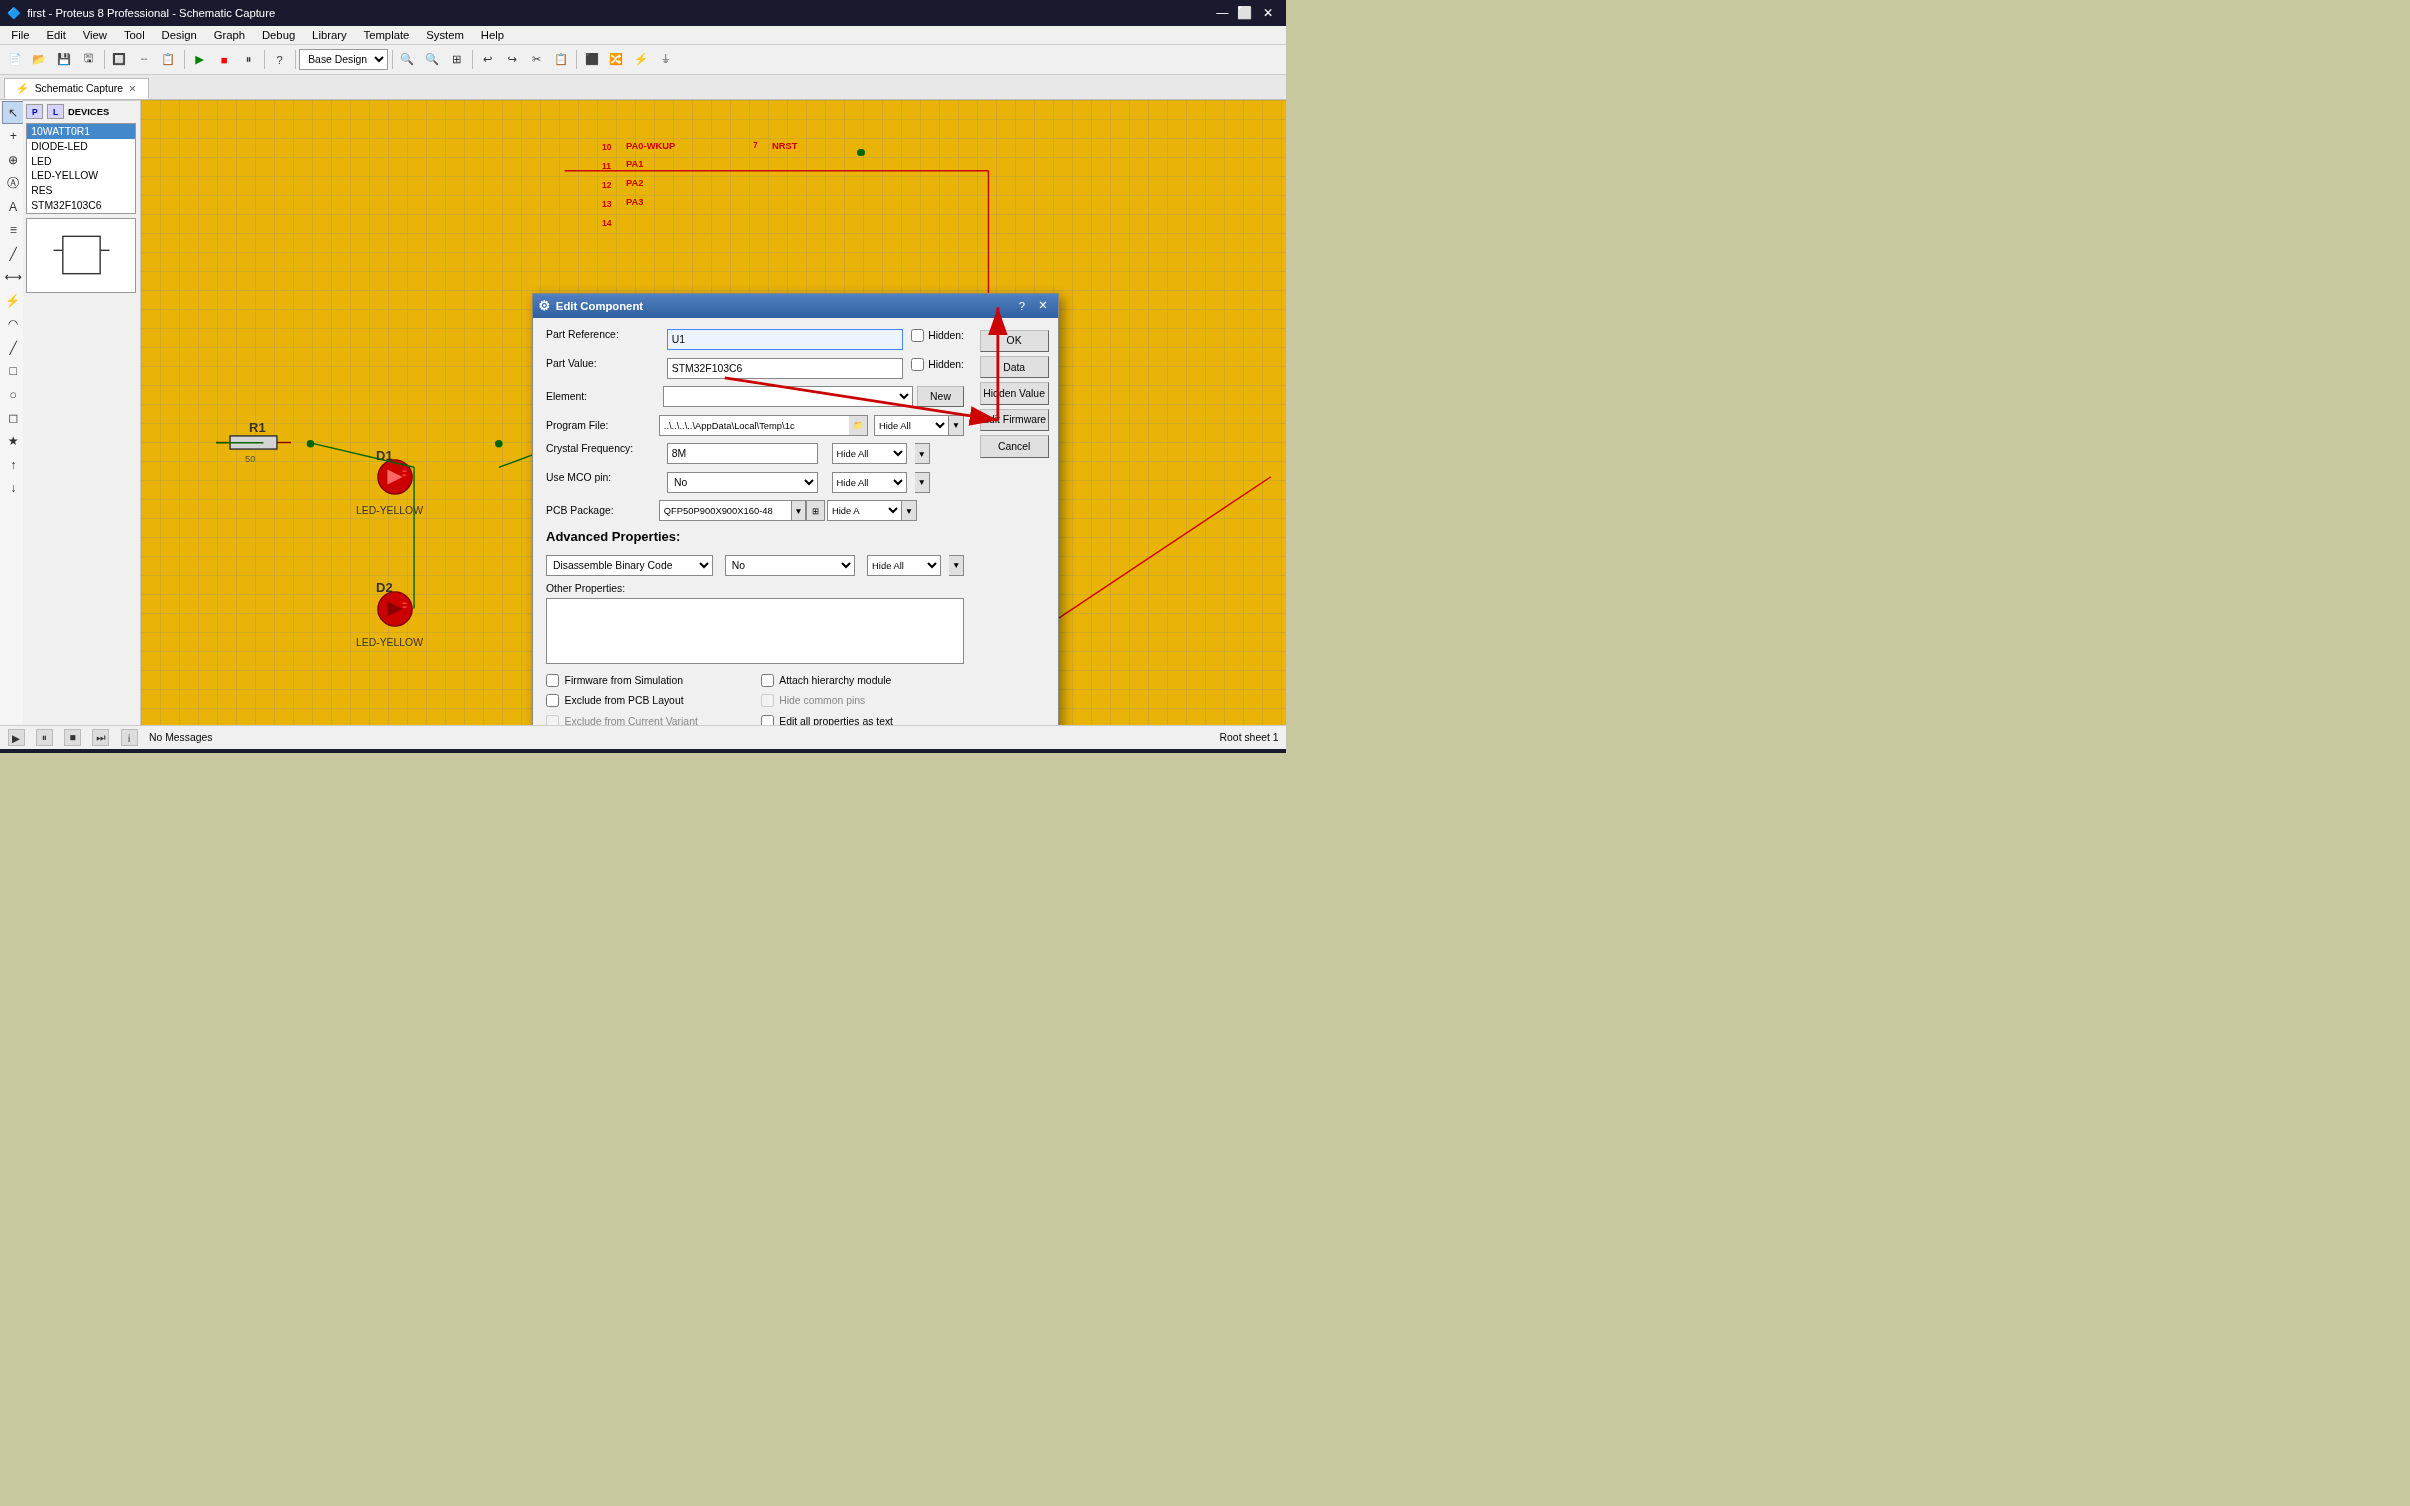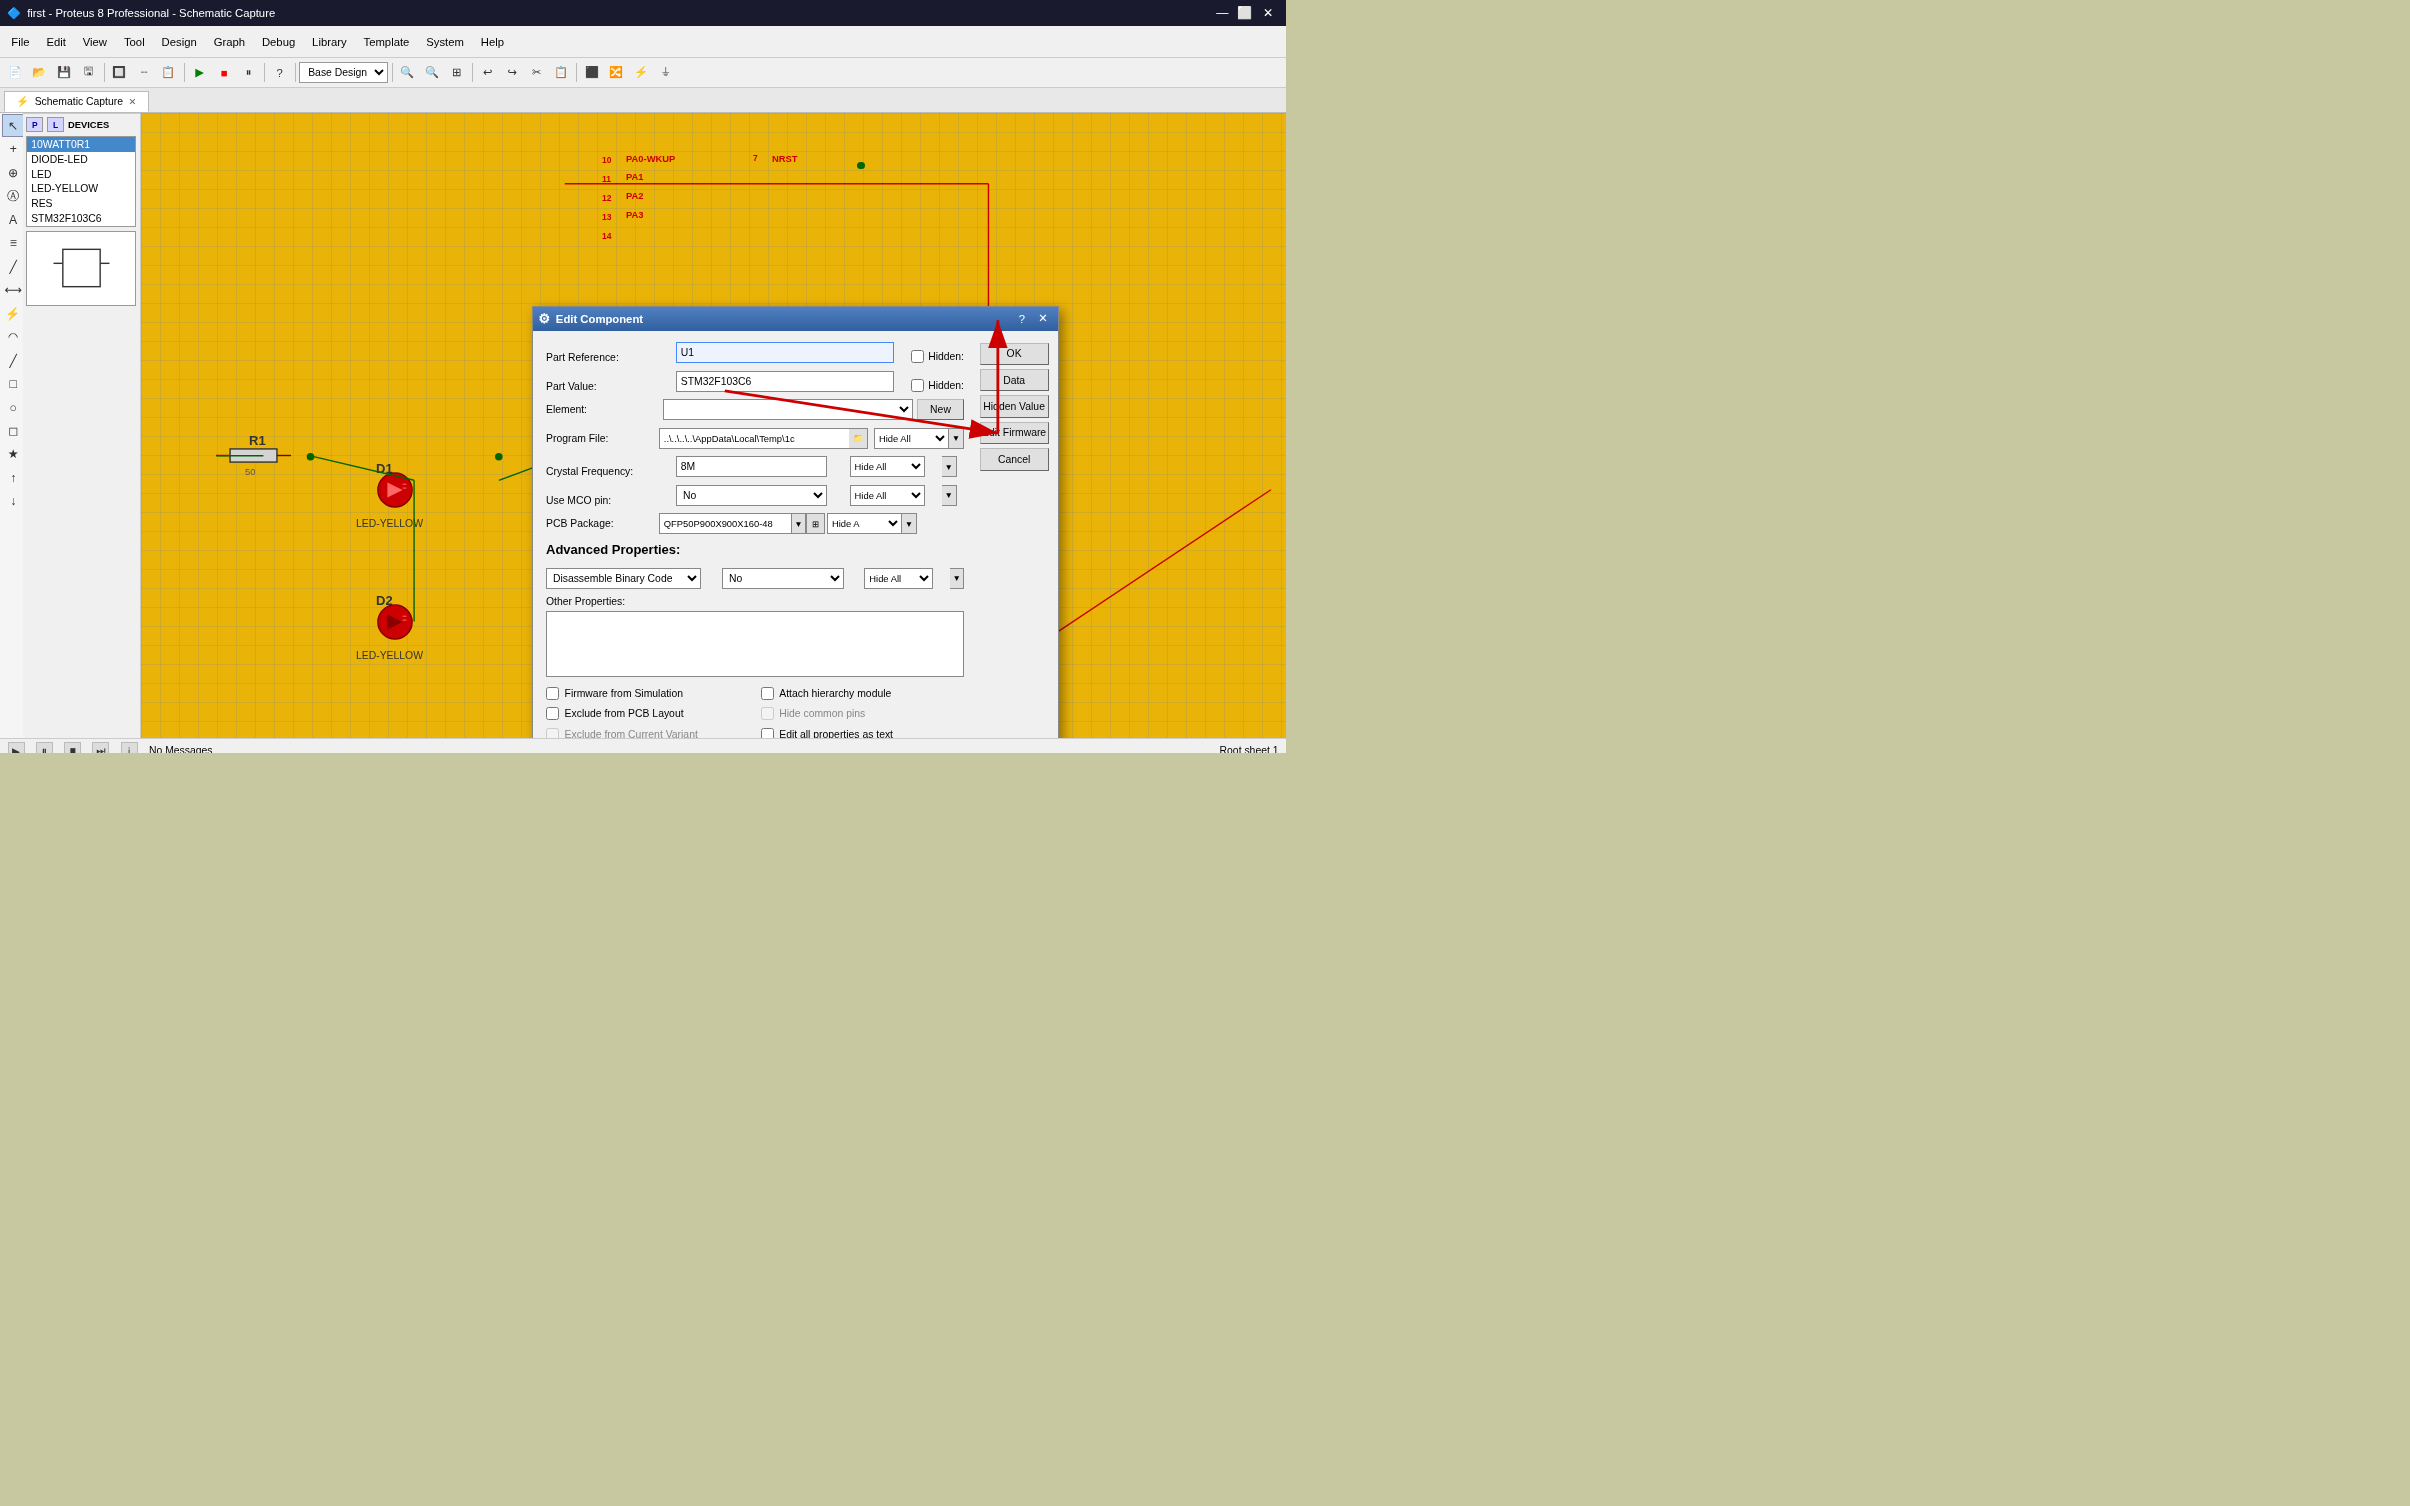--- a/index.html
+++ b/index.html
@@ -29,21 +29,21 @@
     .title-btn {
       width: 21px; height: 21px;
       background: none; border: none; color: #fff;
       cursor: pointer; font-size: 12.2px;
       display: flex; align-items: center; justify-content: center;
     }
 
     
     #menubar {
       background: #f0f0f0;
-      height: 32px;
+      height: 19px;
       display: flex;
       align-items: center;
       padding: 0 3.8px;
       border-bottom: 0.9px solid #ccc;
       gap: 1.9px;
     }
     .menu-item {
       padding: 1.9px 7.5px;
       cursor: pointer;
       font-size: 11.3px;
@@ -245,23 +245,23 @@
       width: 19px; height: 17px;
       background: none; border: none;
       color: #fff; cursor: pointer; font-size: 11.3px;
       display: flex; align-items: center; justify-content: center;
     }
     #modal-body {
       padding: 11.3px 13px;
     }
     .form-row {
       display: flex;
-      align-items: flex-end;
+      align-items: flex-start;
       margin-bottom: 7.5px;
-      gap: 17px;
+      gap: 8px;
     }
     .form-label {
       width: 113px;
       font-size: 10.4px;
       color: #000;
       flex-shrink: 0;
     }
     .form-input {
       flex: 1;
       height: 21px;

